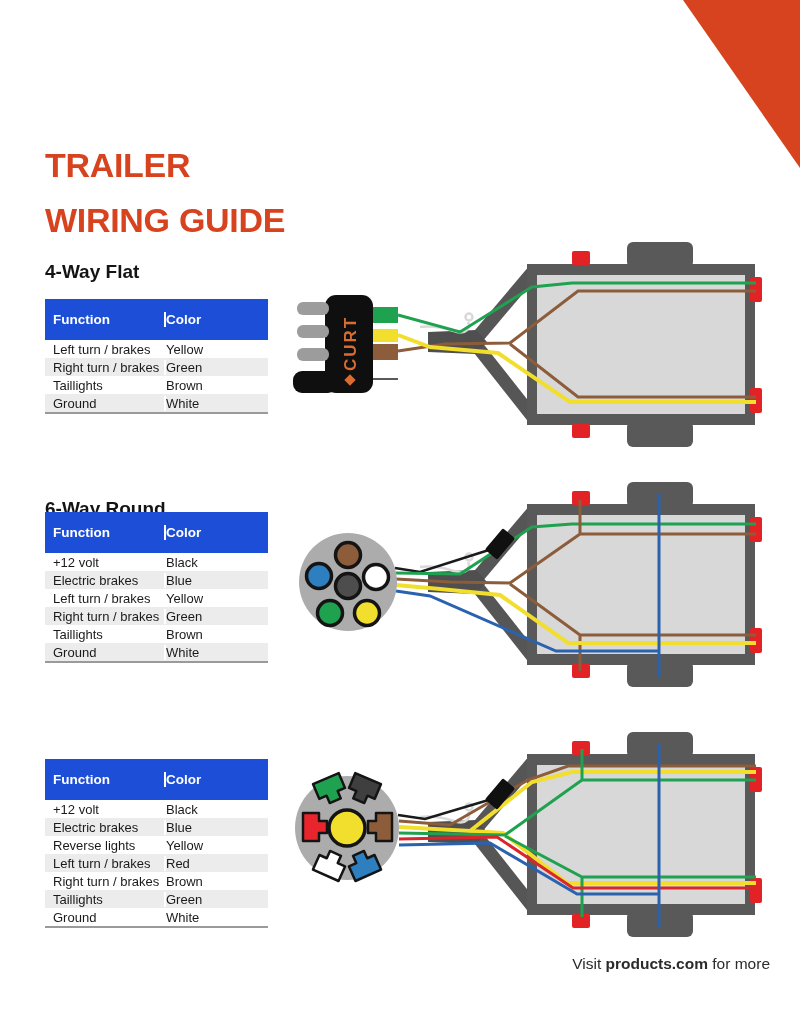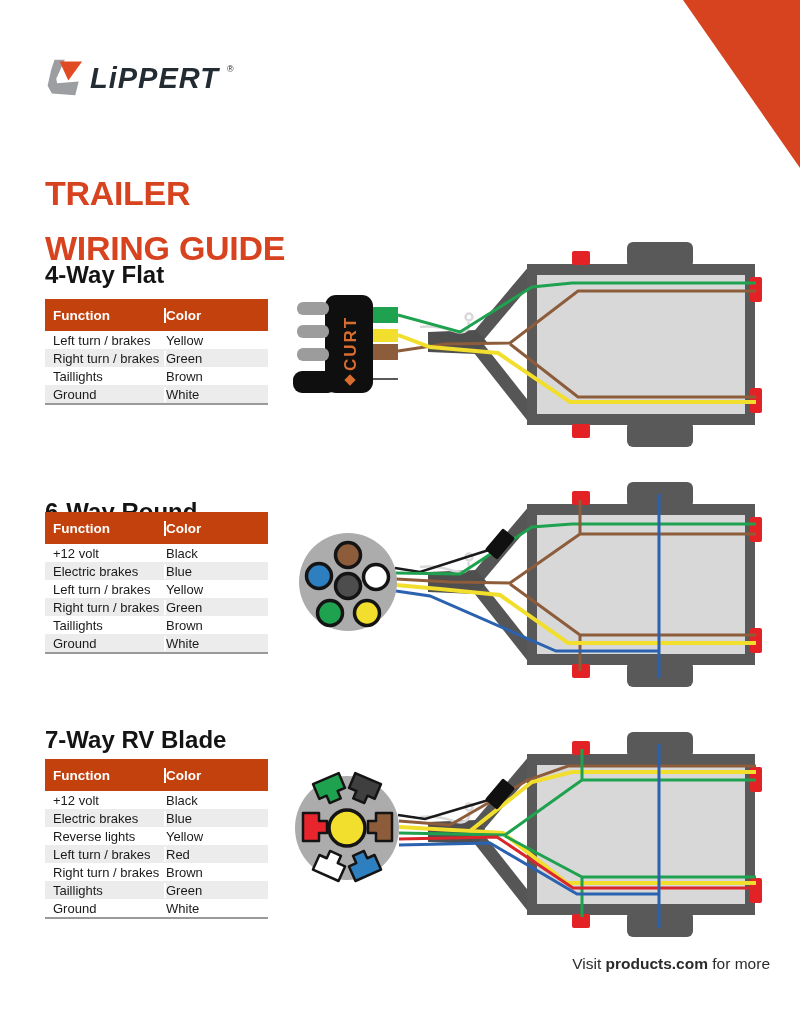--- a/index.html
+++ b/index.html
@@ -10,30 +10,30 @@
   #corner{position:absolute;top:0;right:0;width:117px;height:168px;background:#D8431F;
           clip-path:polygon(0 0,100% 0,100% 100%);}
 
   
   #logo{position:absolute;left:45px;top:58px;display:flex;align-items:center;gap:7px;}
   #logo .wordmark{font-size:29px;font-weight:bold;font-style:italic;color:#242C33;letter-spacing:1px;}
   #logo .reg{font-size:9px;color:#242C33;vertical-align:top;position:relative;top:-9px;left:1px;}
 
   
   #title{position:absolute;left:45px;top:138px;color:#D8431F;font-weight:bold;
-         font-size:34px;line-height:55px;letter-spacing:-0.3px;margin-top:28px;}
-
-  
-  .heading{position:absolute;left:45px;font-size:24px;font-weight:bold;color:#141414;}
+         font-size:34px;line-height:55px;letter-spacing:-0.3px;}
+
+  
+  .heading{position:absolute;left:45px;font-size:19px;font-weight:bold;color:#141414;}
   .h1{top:261px}.h2{top:498px}.h3{top:726px}
 
   
   .wtable{position:absolute;left:45px;width:223px;border-bottom:2px solid #9A9A9A;}
   .t1{top:299px}.t2{top:512px}.t3{top:759px}
-  .thead{display:flex;height:32px;background:#c2410c;color:#fff;font-weight:bold;
+  .thead{display:flex;height:41px;background:#1d4ed8;color:#fff;font-weight:bold;
          font-size:13.5px;align-items:center;}
   .trow{display:flex;height:18px;align-items:center;font-size:13px;color:#1A1A1A;}
   .tbody .trow:nth-child(even){background:#ECECEC;}
   .fnc{width:111px;padding-left:8px;}
   .colc{flex:1;border-left:2px solid #fff;}
   .thead .colc{border-left:2px solid #fff;}
 
   
   .diagram{position:absolute;left:280px;width:520px;height:222px;}
   .d1{top:235px}.d2{top:475px}.d3{top:725px}
@@ -44,37 +44,28 @@
   #footer b{font-weight:bold;}
   .hidden-defs{position:absolute;width:0;height:0;overflow:hidden;}
 </style>
 </head>
 <body>
 
 <div id="page">
 
   <div id="corner"></div>
 
-  <div id="logo">
-    <svg width="38" height="40" viewBox="0 0 44 44">
-      <polygon points="11,1 23,1 13,23 14,28 39,26 35,42 8,40 3,31 7,13" fill="#9C9EA1"></polygon>
-      <polygon points="17,3 43,3 27,25" fill="#E04B23"></polygon>
-    </svg>
-    <span class="wordmark">LiPPERT</span>
-    <span class="reg">®</span>
-  </div>
 
   <div id="title">
     <div>TRAILER</div>
     <div>WIRING GUIDE</div>
   </div>
 
   <div class="heading h1">4-Way Flat</div>
   <div class="heading h2">6-Way Round</div>
-  <div class="heading h3">7-Way RV Blade</div>
 
   <div class="wtable t1">
     <div class="thead">
       <div class="fnc">Function</div>
       <div class="colc">Color</div>
     </div>
     <div class="tbody">
         <div class="trow">
           <div class="tcell fnc">Left turn / brakes</div>
           <div class="tcell colc">Yellow</div>

